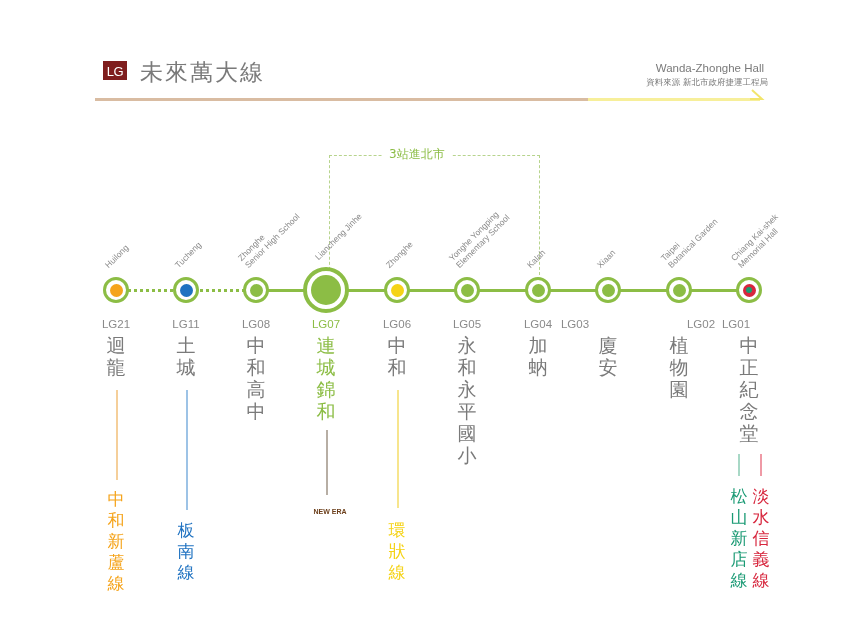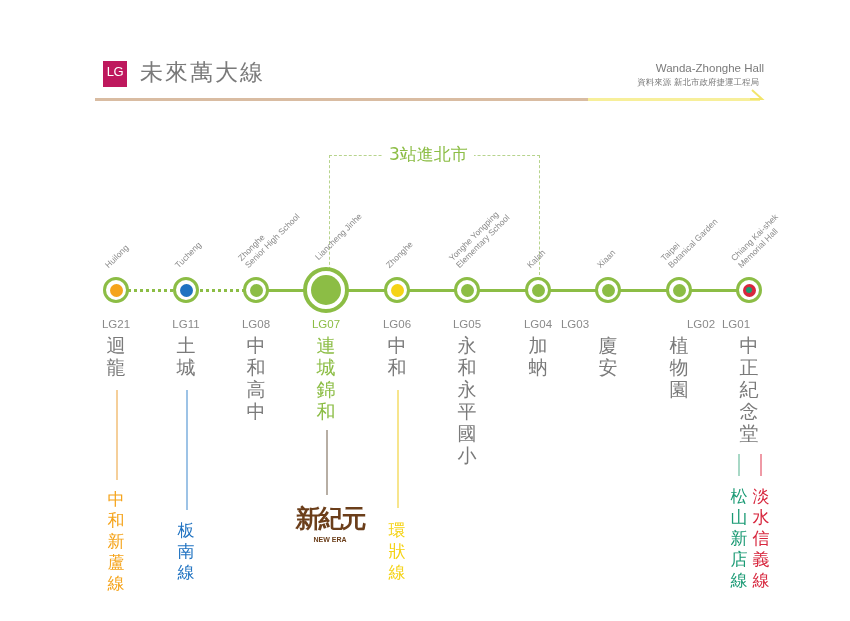--- a/index.html
+++ b/index.html
@@ -1,51 +1,51 @@
 <!DOCTYPE html>
 <html><head>
   <meta charset="utf-8">
   <style>
     * { margin: 0; padding: 0; box-sizing: border-box; }
     html, body { width: 850px; height: 621px; background: #ffffff; overflow: hidden; }
     body { position: relative; font-family: "DejaVu Sans", "Liberation Sans", sans-serif; color: #808080; }
 
     .header-badge {
-      position: absolute; left: 103px; top: 61px; width: 24px; height: 26px;
-      background: #be185d; color: #fff; font-family: "Liberation Sans", sans-serif;
+      position: absolute; left: 103px; top: 61px; width: 24px; height: 19px;
+      background: #7f1d1d; color: #fff; font-family: "Liberation Sans", sans-serif;
       font-size: 13px; line-height: 22px; text-align: center; letter-spacing: -0.5px;
     }
     .header-title {
       position: absolute; left: 140px; top: 58px; font-size: 23px; color: #7a7a7a;
       letter-spacing: 2px; line-height: 28px;
     }
     .header-en {
       position: absolute; right: 86px; top: 62px; font-family: "Liberation Sans", sans-serif;
       font-size: 11.5px; color: #7a7a7a; text-align: right;
     }
     .header-src {
-      position: absolute; right: 91px; top: 77px; font-size: 8.5px; color: #7a7a7a; text-align: left;
+      position: absolute; right: 82px; top: 77px; font-size: 8.5px; color: #7a7a7a; text-align: left;
     }
     .rule-left {
       position: absolute; left: 95px; top: 98px; width: 493px; height: 3px; background: #d9bca2;
     }
     .rule-right {
       position: absolute; left: 588px; top: 98px; width: 172px; height: 3px; background: #f7ef9a;
     }
     .rule-arrow {
       position: absolute; left: 750px; top: 89px; width: 16px; height: 12px;
     }
 
     .bracket {
       position: absolute; left: 329px; top: 155px; width: 211px; height: 120px;
       border-top: 1.5px dashed #b7d48d; border-left: 1.5px dashed #b7d48d; border-right: 1.5px dashed #b7d48d;
     }
     .bracket-label {
       position: absolute; left: 383px; top: 143px; padding: 0 6px; background: #fff;
-      font-size: 17px; color: #8cbd45; line-height: 22px;
+      font-size: 12px; color: #8cbd45; line-height: 22px;
     }
 
     .track-solid {
       position: absolute; left: 255px; top: 289px; width: 500px; height: 3px; background: #8cbd45;
     }
     .track-dotted {
       position: absolute; left: 117px; top: 289px; width: 140px; height: 3px;
       border-top: 3px dotted #8cbd45;
     }
     .node {
@@ -263,15 +263,14 @@
   </div>
 <div class="transfer" style="left: 749px; top: 486px; color: rgb(215, 38, 61);" id="t-tamsui">
     <div>淡</div>
     <div>水</div>
     <div>信</div>
     <div>義</div>
     <div>線</div>
   </div>
 
 <div class="brand">
-  <div class="l2">新紀元</div>
   <div class="l3">NEW ERA</div>
 </div>
 
 </body></html>

